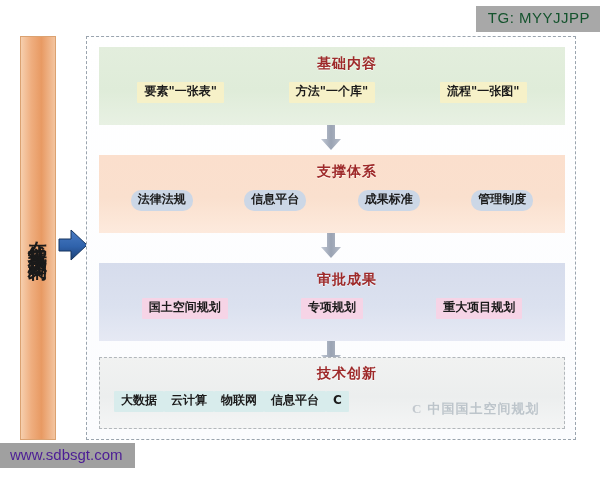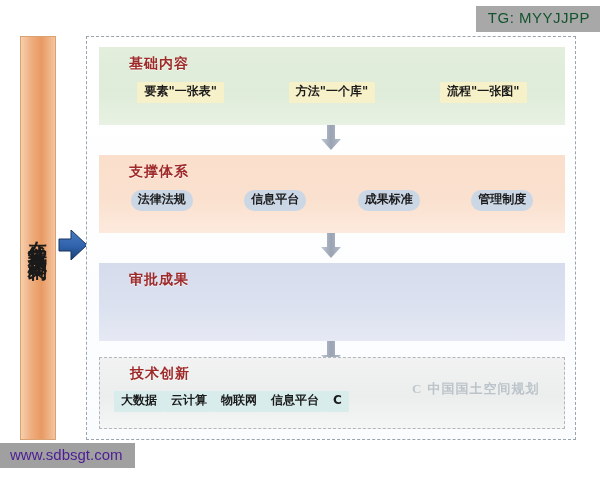--- a/index.html
+++ b/index.html
@@ -99,21 +99,21 @@
   }
 
   
   .band {
     position: absolute;
     left: 12px;
     width: 466px;
     box-sizing: border-box;
   }
   .band-title {
-    text-align: left;
+    text-align: center;
     font-family: "DejaVu Sans", "Liberation Sans", sans-serif;
     font-weight: bold;
     font-size: 14px;
     letter-spacing: 1px;
     color: #9e2a2a;
     margin-top: 8px;
     text-shadow: 0 1px 0 rgba(255,255,255,0.6);
     padding-left: 30px;
   }
   .band-tags {
@@ -178,21 +178,21 @@
     height: 26px;
   }
   .arrow-1 { top: 88px; }
   .arrow-2 { top: 196px; }
   .arrow-3 { top: 304px; }
 
   
   .content-watermark {
     position: absolute;
     left: 412px;
-    top: 380px;
+    top: 400px;
     font-family: Liberation Serif, serif;
     font-size: 13px;
     font-weight: bold;
     letter-spacing: 1px;
     color: rgba(120, 135, 150, 0.42);
     white-space: nowrap;
     pointer-events: none;
   }
   .content-watermark .wm-mark {
     display: inline-block;
@@ -259,20 +259,25 @@
     </div>
 
     <div class="down-arrow arrow-2">
       <svg viewBox="0 0 22 26" width="22" height="26" aria-hidden="true">
         <path d="M7,0 L15,0 L15,14 L21,14 L11,25 L1,14 L7,14 Z" fill="url(#dgrad1)"></path>
       </svg>
     </div>
 
     <div class="band band-3">
       <div class="band-title">审批成果</div>
+      <div class="band-tags">
+        <span class="tag">国土空间规划</span>
+        <span class="tag">专项规划</span>
+        <span class="tag">重大项目规划</span>
+      </div>
     </div>
 
     <div class="down-arrow arrow-3">
       <svg viewBox="0 0 22 26" width="22" height="26" aria-hidden="true">
         <path d="M7,0 L15,0 L15,14 L21,14 L11,25 L1,14 L7,14 Z" fill="url(#dgrad1)"></path>
       </svg>
     </div>
 
     <div class="band band-4">
       <div class="band-title">技术创新</div>

